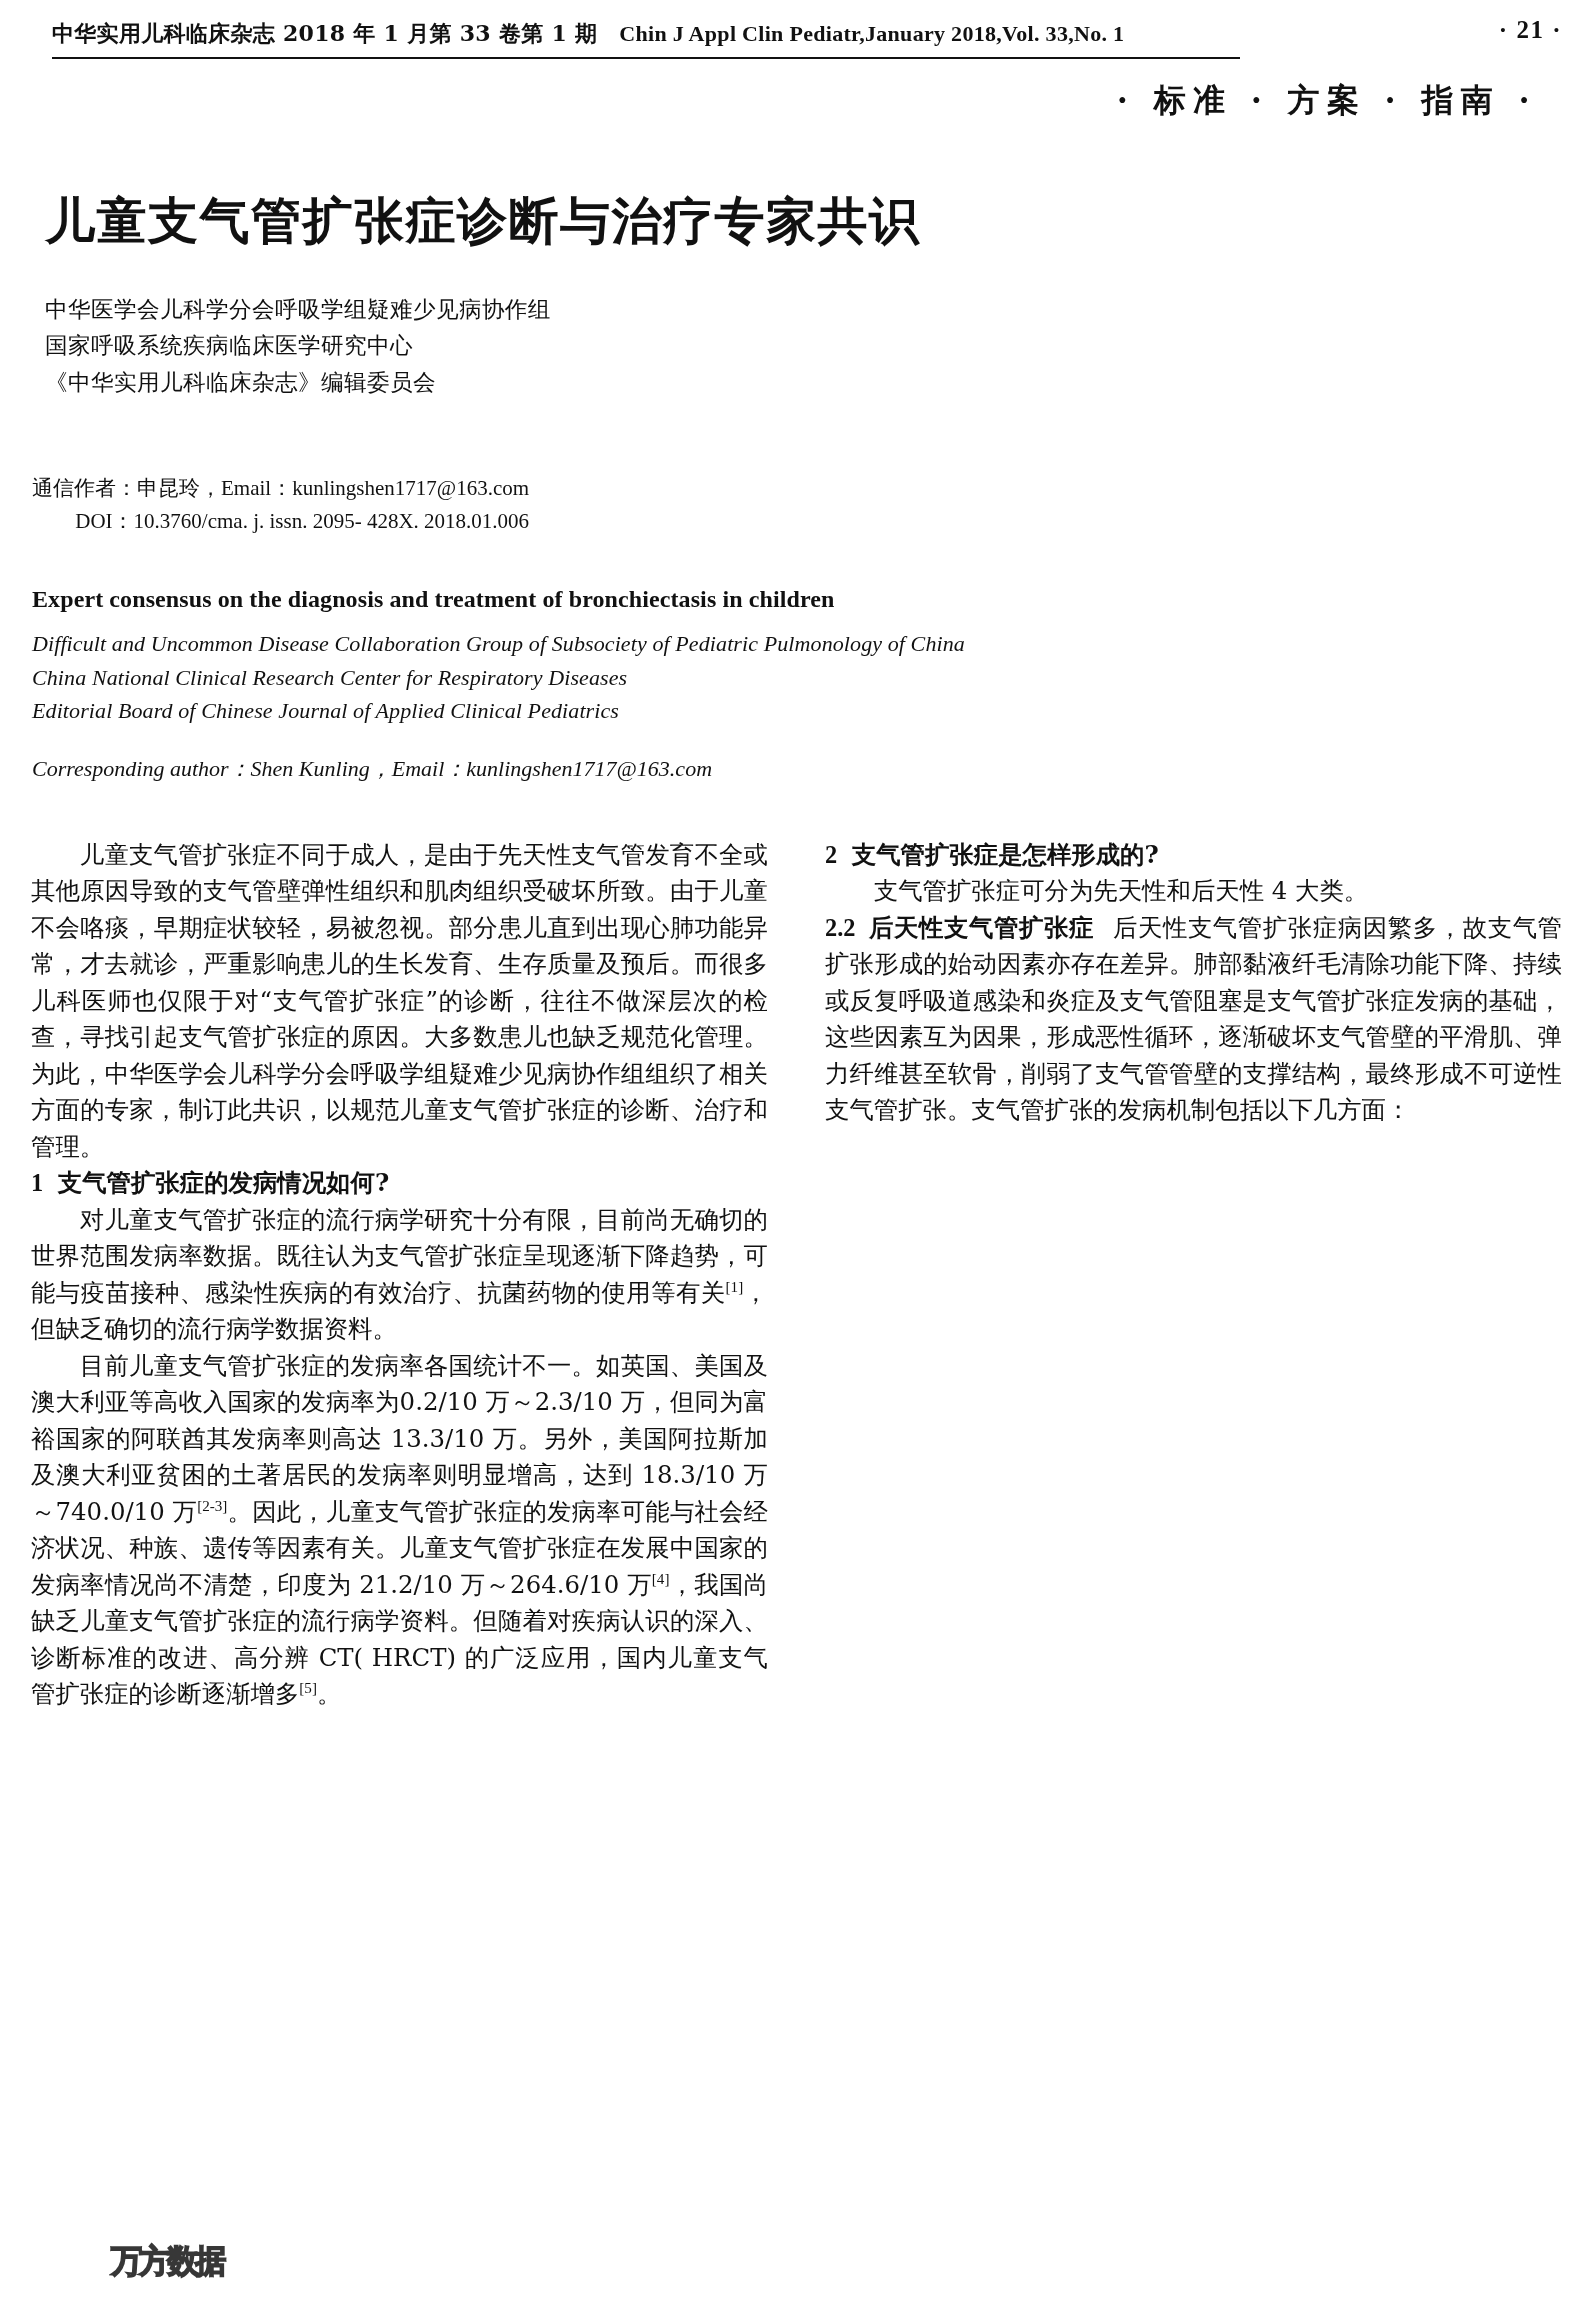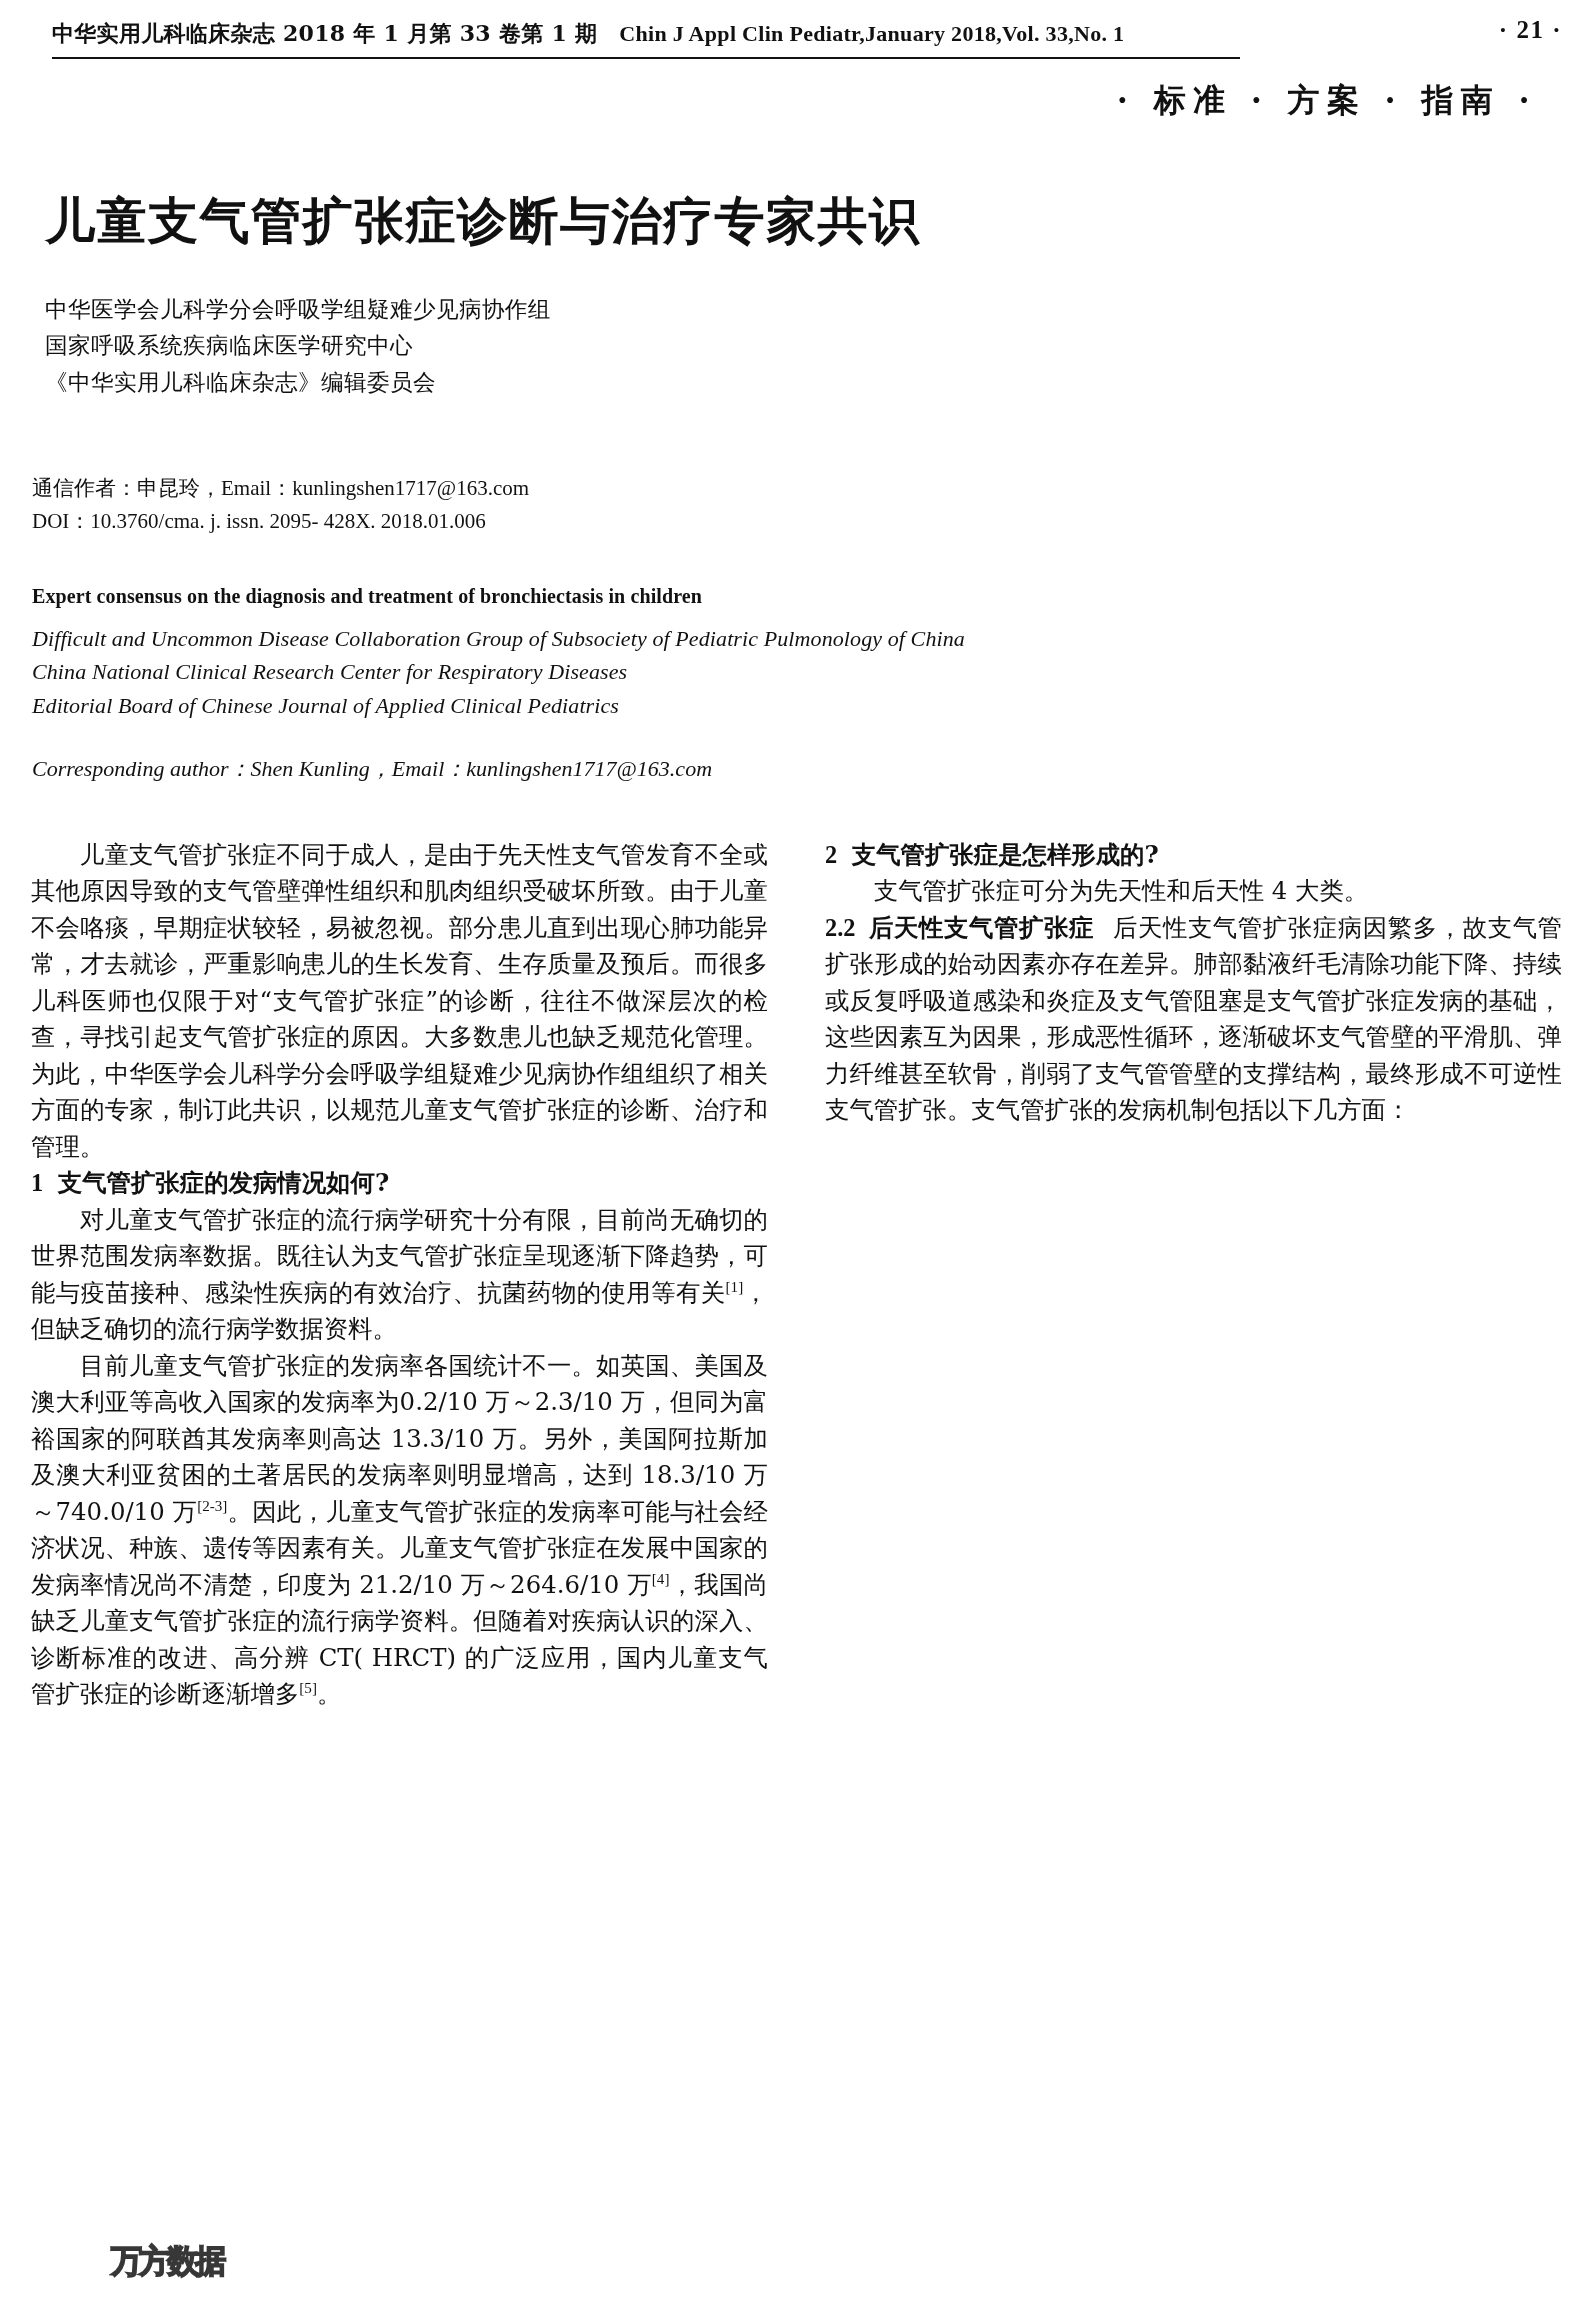--- a/index.html
+++ b/index.html
@@ -92,37 +92,38 @@
     font-family: "DejaVu Serif", serif;
     line-height: 1.62;
     letter-spacing: 0.4px;
     white-space: nowrap;
   }
 
   .meta-block {
     position: absolute;
     top: 472px;
     left: 32px;
+    text-align: right;
   }
   .meta-line {
     font-size: 21px;
     font-family: "Liberation Serif", serif;
     line-height: 1.58;
     white-space: nowrap;
   }
 
   
   .en-block {
     position: absolute;
     top: 583px;
     left: 32px;
     right: 44px;
   }
   .en-title {
-    font-size: 20px;
+    font-size: 24px;
     font-weight: 700;
     font-family: "Liberation Serif", serif;
     line-height: 1.35;
     margin-bottom: 11.7px;
     letter-spacing: 0.1px;
   }
   .en-affil {
     font-size: 22px;
     font-style: italic;
     font-family: "Liberation Serif", serif;

